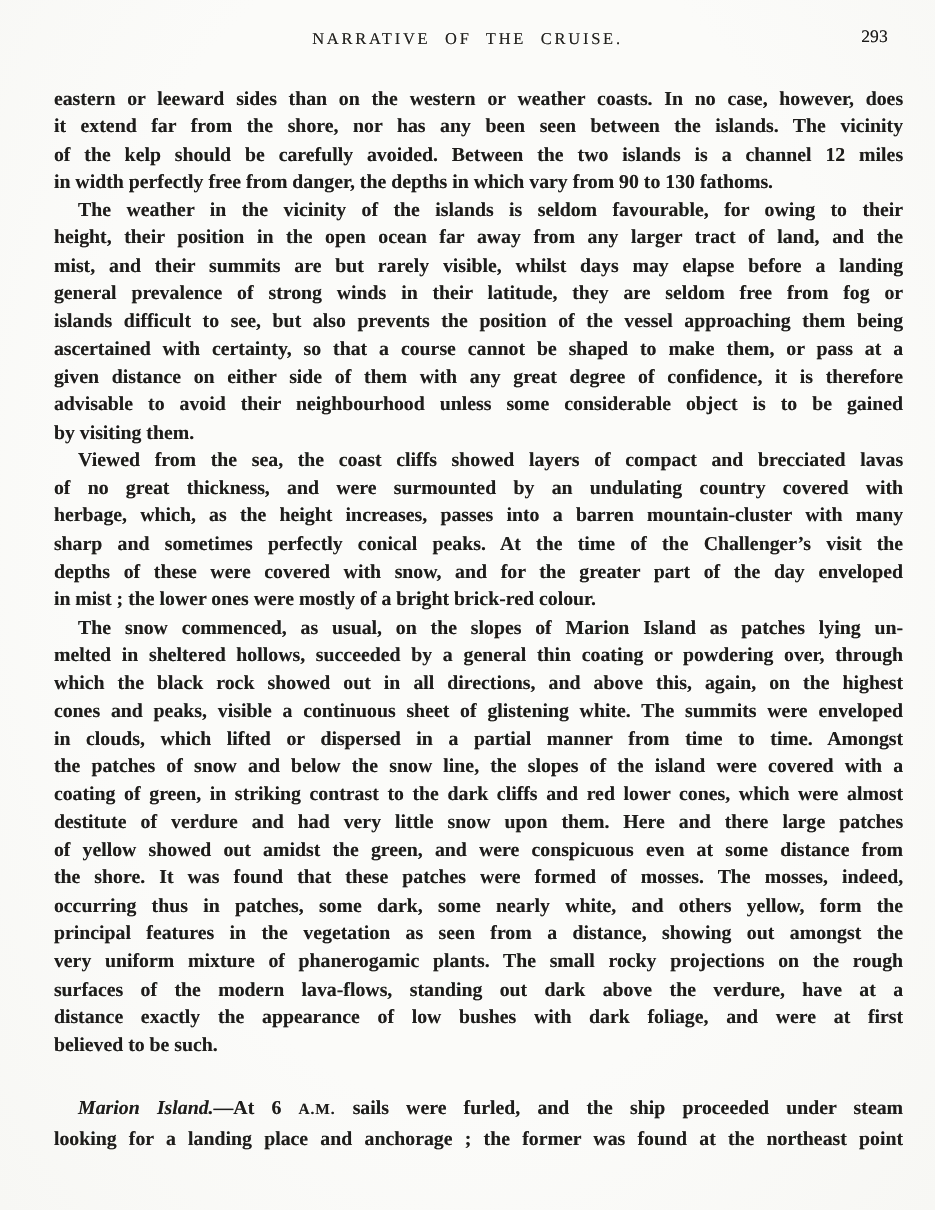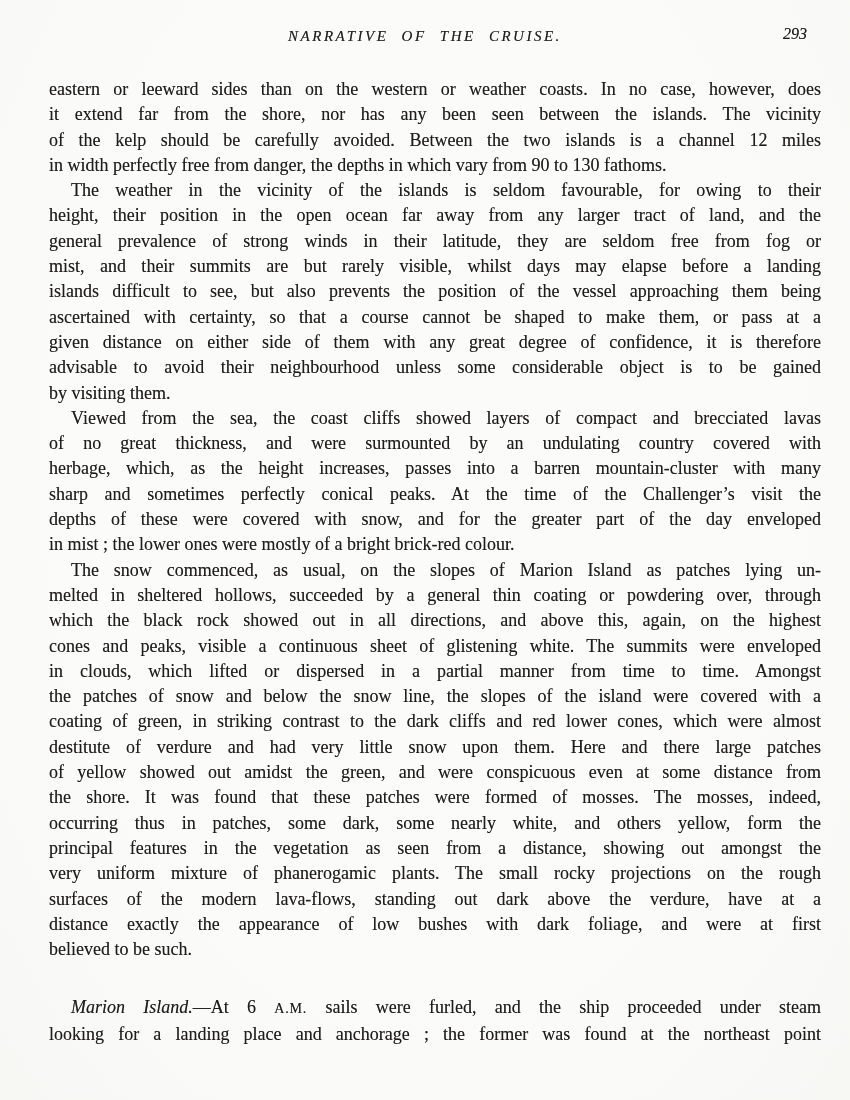--- a/index.html
+++ b/index.html
@@ -15,21 +15,20 @@
     font-family: "Liberation Serif", "DejaVu Serif", serif;
     color: #1e1d1b;
     overflow: hidden;
   }
   .running-head {
     position: absolute;
     top: 28px;
     left: 0;
     width: 850px;
     height: 24px;
-    font-style: italic;
   }
   .head-title {
     position: absolute;
     left: 0;
     width: 850px;
     text-align: center;
     font-size: 15px;
     letter-spacing: 2.5px;
     word-spacing: 7px;
     color: #23221f;
@@ -52,20 +51,21 @@
     font-size: 18px;
     line-height: 25.3px;
     text-shadow: 0 0 0.55px rgba(30,29,27,0.5);
   }
   .paragraph { margin: 0; }
   .paragraph.gap-before { margin-top: 33px; }
   .line {
     text-align: justify;
     text-align-last: justify;
     white-space: normal;
+    font-weight: bold;
   }
   .line.last { text-align-last: left; }
   .line.indent { padding-left: 22px; }
   .seg-italic { font-style: italic; }
   .seg-smallcaps { font-size: 0.78em; letter-spacing: 0.8px; }
 </style>
 </head>
 <body>
 
 <div class="page">
@@ -76,22 +76,22 @@
   <div class="body-block">
       <div class="paragraph">
         <div class="line">eastern or leeward sides than on the western or weather coasts. In no case, however, does</div>
         <div class="line">it extend far from the shore, nor has any been seen between the islands. The vicinity</div>
         <div class="line">of the kelp should be carefully avoided. Between the two islands is a channel 12 miles</div>
         <div class="line last">in width perfectly free from danger, the depths in which vary from 90 to 130 fathoms.</div>
       </div>
       <div class="paragraph">
         <div class="line indent">The weather in the vicinity of the islands is seldom favourable, for owing to their</div>
         <div class="line">height, their position in the open ocean far away from any larger tract of land, and the</div>
+        <div class="line">mist, and their summits are but rarely visible, whilst days may elapse before a landing</div>
         <div class="line">general prevalence of strong winds in their latitude, they are seldom free from fog or</div>
-        <div class="line">mist, and their summits are but rarely visible, whilst days may elapse before a landing</div>
         <div class="line">islands difficult to see, but also prevents the position of the vessel approaching them being</div>
         <div class="line">ascertained with certainty, so that a course cannot be shaped to make them, or pass at a</div>
         <div class="line">given distance on either side of them with any great degree of confidence, it is therefore</div>
         <div class="line">advisable to avoid their neighbourhood unless some considerable object is to be gained</div>
         <div class="line last">by visiting them.</div>
       </div>
       <div class="paragraph">
         <div class="line indent">Viewed from the sea, the coast cliffs showed layers of compact and brecciated lavas</div>
         <div class="line">of no great thickness, and were surmounted by an undulating country covered with</div>
         <div class="line">herbage, which, as the height increases, passes into a barren mountain-cluster with many</div>

